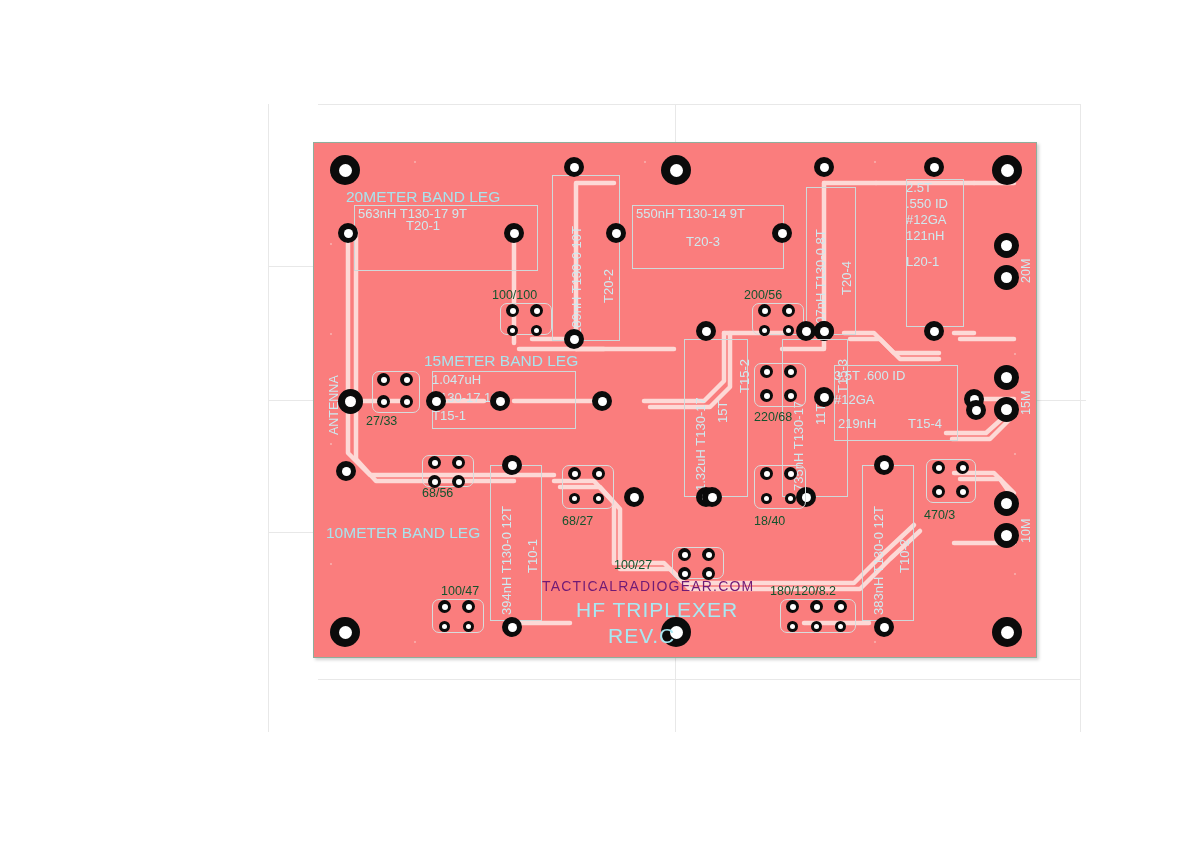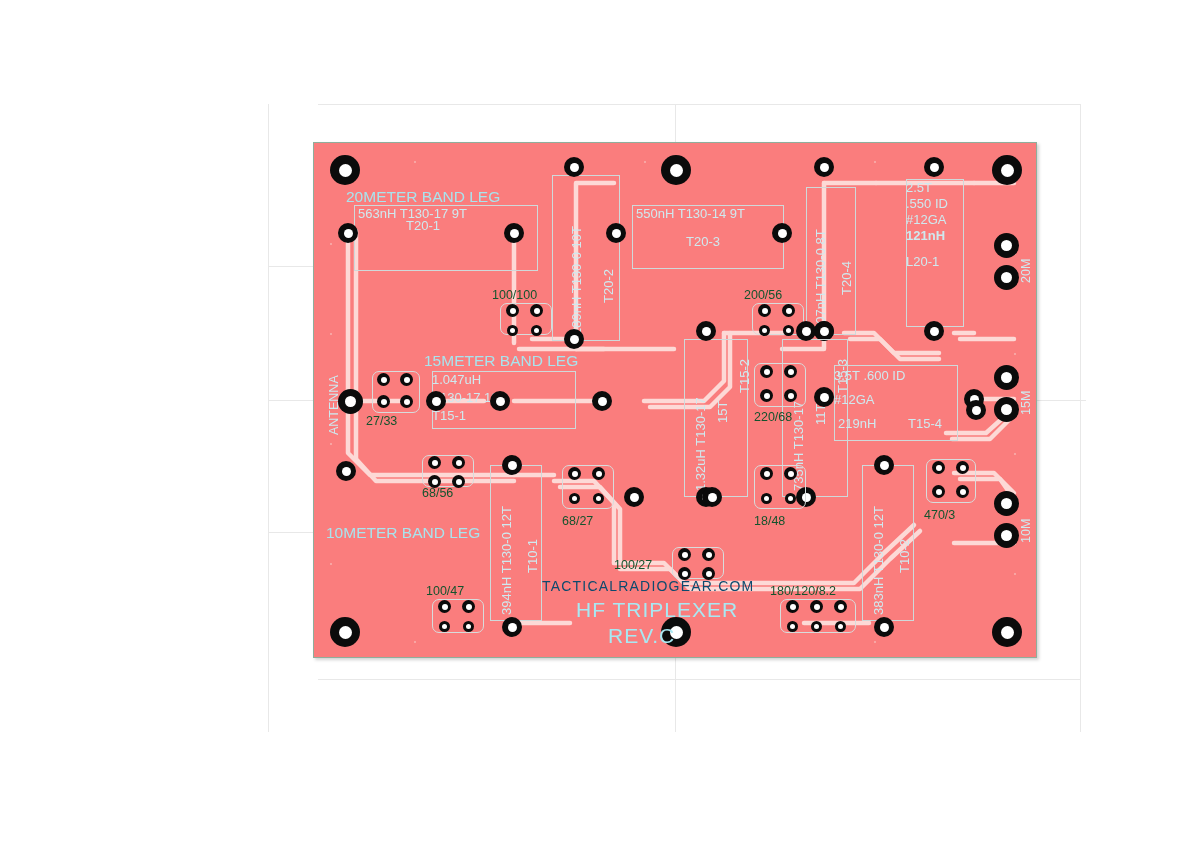--- a/index.html
+++ b/index.html
@@ -45,21 +45,21 @@
     position: absolute;
     color: #a8e4ee;
     white-space: nowrap;
     line-height: 1.05;
     letter-spacing: 0px;
     pointer-events: none;
   }
   .silk.big    { font-size: 15.5px; }
   .silk.val    { font-size: 13px; color: #cfe9ef; }
   .silk.small  { font-size: 12.5px; color: #14532d; }
-  .silk.brand  { font-size: 14px; color: #0c4a6e; letter-spacing: 1.2px; }
+  .silk.brand  { font-size: 14px; color: #701a75; letter-spacing: 1.2px; }
   .silk.title  { font-size: 21px; color: #a8e8f2; letter-spacing: 1px; }
   .silk.rev    { font-size: 21px; color: #a8e8f2; letter-spacing: 1px; }
   .silk.edge   { font-size: 12.5px; color: #cfe9ef; }
   .silk.center { text-align: left; }
 
   .rot90  { transform-origin: 0 0; transform: rotate(-90deg); }
 
   
   .outline {
     position: absolute;
@@ -231,21 +231,21 @@
     <div class="silk val" style="left:372px; top:92px;">T20-3</div>
 
     <div class="outline" style="left:492px; top:44px; width:50px; height:148px;"></div>
     <div class="silk val rot90" style="left:500px; top:188px;">207nH  T130-0  8T</div>
     <div class="silk val rot90" style="left:526px; top:152px;">T20-4</div>
 
     <div class="outline" style="left:592px; top:36px; width:58px; height:148px;"></div>
     <div class="silk val center" style="left:592px; top:38px; width:58px;">2.5T</div>
     <div class="silk val center" style="left:592px; top:54px; width:58px;">.550 ID</div>
     <div class="silk val center" style="left:592px; top:70px; width:58px;">#12GA</div>
-    <div class="silk val center" style="left:592px; top:86px; width:38px;font-weight:bold;">121nH</div>
+    <div class="silk val center" style="left:592px; top:86px; width:38px;">121nH</div>
     <div class="silk val center" style="left:592px; top:112px; width:58px;">L20-1</div>
 
     <div class="pad med" style="left:24px;  top:80px;"></div>
     <div class="pad med" style="left:190px; top:80px;"></div>
     <div class="pad med" style="left:250px; top:14px;"></div>
     <div class="pad med" style="left:292px; top:80px;"></div>
     <div class="pad med" style="left:250px; top:186px;"></div>
     <div class="pad med" style="left:500px; top:14px;"></div>
     <div class="pad med" style="left:458px; top:80px;"></div>
     <div class="pad med" style="left:500px; top:178px;"></div>
@@ -341,21 +341,21 @@
     <div class="pad sm" style="left:138px; top:332px;"></div>
 
     <div class="silk small" style="left:248px; top:372px;">68/27</div>
     <div class="fp" style="left:248px; top:322px; width:52px; height:44px;"></div>
     <div class="pad sm" style="left:254px; top:324px;"></div>
     <div class="pad sm" style="left:278px; top:324px;"></div>
     <div class="pad tiny" style="left:255px; top:350px;"></div>
     <div class="pad tiny" style="left:279px; top:350px;"></div>
     <div class="pad med" style="left:310px; top:344px;"></div>
 
-    <div class="silk small" style="left:440px; top:372px;">18/48</div>
+    <div class="silk small" style="left:440px; top:372px;">18/40</div>
     <div class="fp" style="left:440px; top:322px; width:52px; height:44px;"></div>
     <div class="pad sm" style="left:446px; top:324px;"></div>
     <div class="pad sm" style="left:470px; top:324px;"></div>
     <div class="pad tiny" style="left:447px; top:350px;"></div>
     <div class="pad tiny" style="left:471px; top:350px;"></div>
     <div class="pad med" style="left:388px; top:344px;"></div>
 
     <div class="silk small" style="left:610px; top:366px;">470/3</div>
     <div class="fp" style="left:612px; top:316px; width:50px; height:44px;"></div>
     <div class="pad sm" style="left:618px; top:318px;"></div>
@@ -363,21 +363,21 @@
     <div class="pad sm" style="left:618px; top:342px;"></div>
     <div class="pad sm" style="left:642px; top:342px;"></div>
 
     <div class="silk small" style="left:300px; top:416px;">100/27</div>
     <div class="fp" style="left:358px; top:404px; width:52px; height:32px;"></div>
     <div class="pad sm" style="left:364px; top:405px;"></div>
     <div class="pad sm" style="left:388px; top:405px;"></div>
     <div class="pad sm" style="left:364px; top:424px;"></div>
     <div class="pad sm" style="left:388px; top:424px;"></div>
 
-    <div class="silk small" style="left:112px; top:442px;">100/47</div>
+    <div class="silk small" style="left:127px; top:442px;">100/47</div>
     <div class="fp" style="left:118px; top:456px; width:52px; height:34px;"></div>
     <div class="pad sm" style="left:124px; top:457px;"></div>
     <div class="pad sm" style="left:148px; top:457px;"></div>
     <div class="pad tiny" style="left:125px; top:478px;"></div>
     <div class="pad tiny" style="left:149px; top:478px;"></div>
 
     <div class="silk small" style="left:456px; top:442px;">180/120/8.2</div>
     <div class="fp" style="left:466px; top:456px; width:76px; height:34px;"></div>
     <div class="pad sm" style="left:472px; top:457px;"></div>
     <div class="pad sm" style="left:496px; top:457px;"></div>

